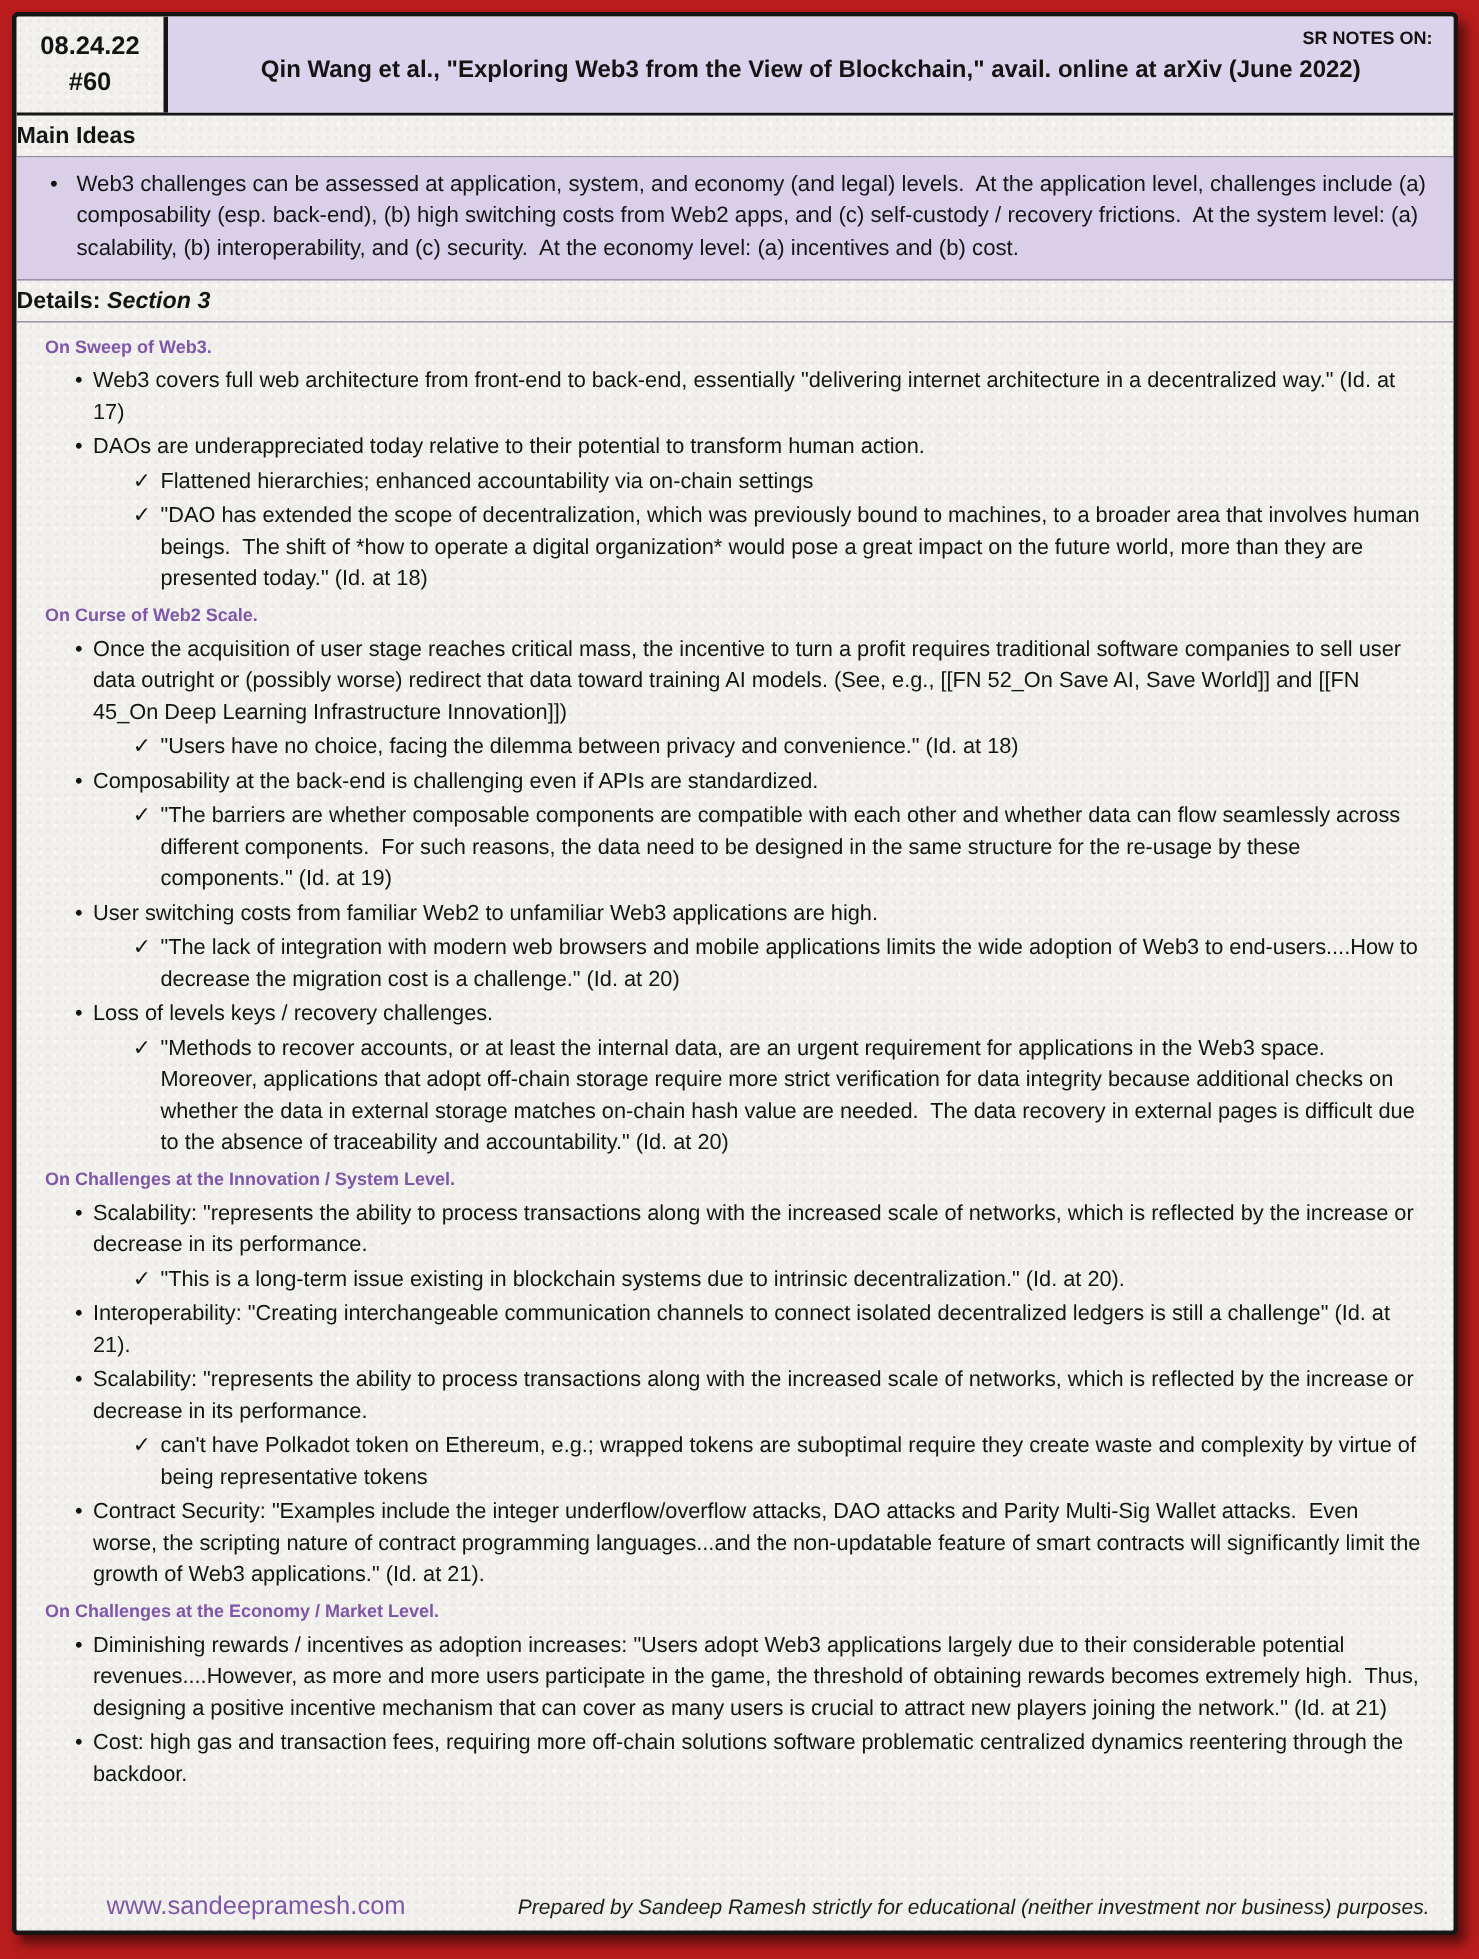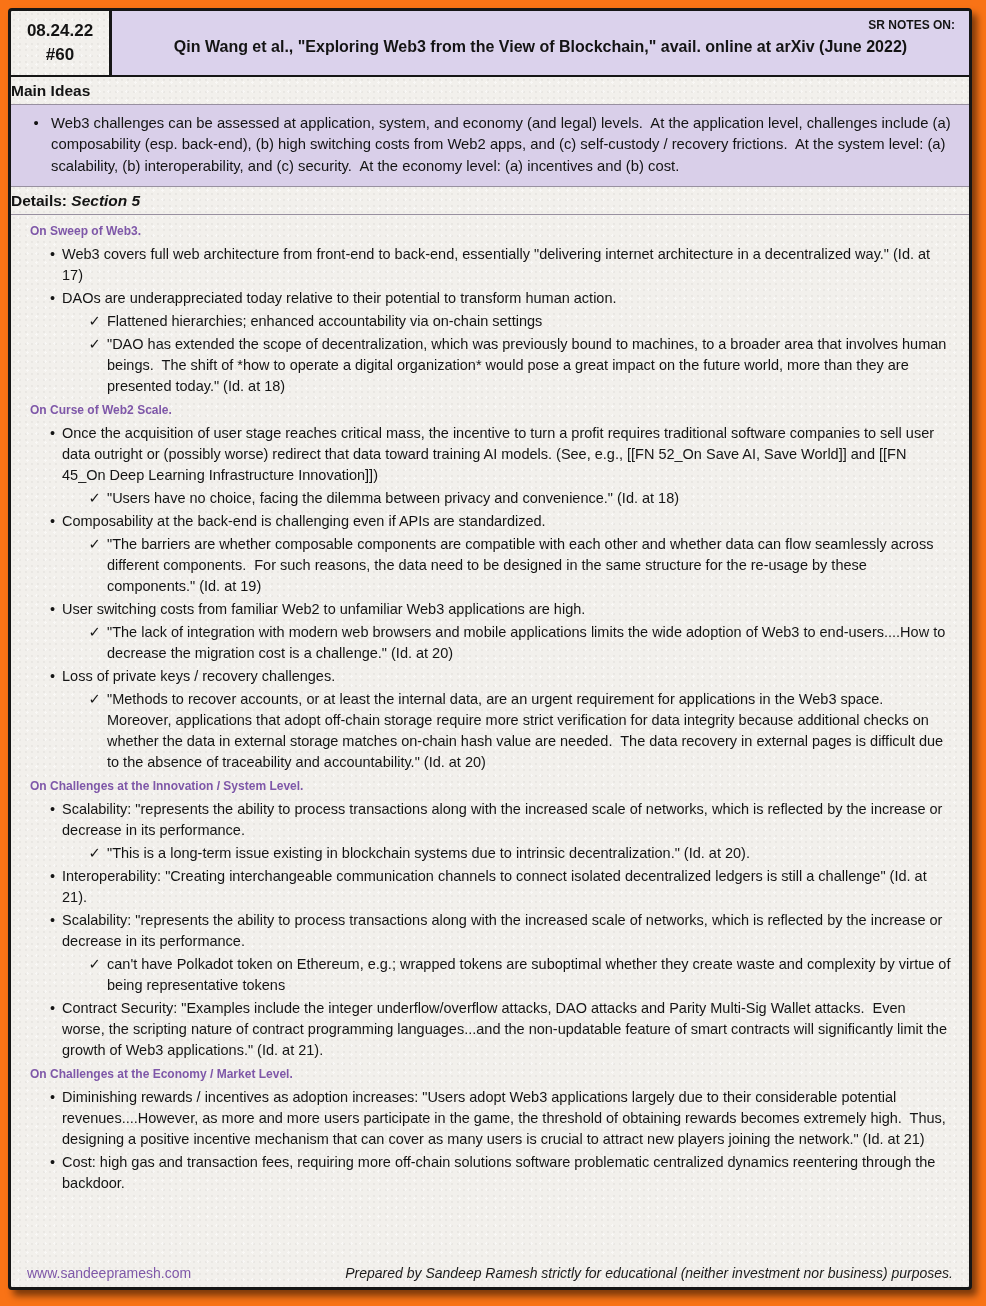--- a/index.html
+++ b/index.html
@@ -11,21 +11,21 @@
     --thinline:#989  0a0;
   }
   *{box-sizing:border-box;}
   html,body{margin:0;padding:0;}
   body{
     width:986px;height:1306px;
     background:#ffffff;
     font-family:"Liberation Sans", sans-serif;
     color:var(--ink);
   }
-  .page{position:relative;width:986px;height:1306px;background:#f97316;}
+  .page{position:relative;width:986px;height:1306px;background:#b91c1c;}
   .card{
     position:absolute;left:8px;top:8px;width:964px;height:1282px;
     border:3px solid #161616;border-radius:4px;
     box-shadow:5px 6px 7px rgba(0,0,0,.5);
     background-color:var(--paper);
     background-image:
       radial-gradient(rgba(110,110,110,.07) 1px, transparent 1.2px),
       radial-gradient(rgba(255,255,255,.55) 1px, transparent 1.2px);
     background-size:6px 6px, 9px 9px;
     background-position:0 0, 3px 4px;
@@ -66,21 +66,21 @@
   }
   .lvl1{padding-left:16px;margin:1px 0 2px;}
   .lvl1 .marker{width:19px;}
   .lvl2{padding-left:55px;margin:1px 0 2px;}
   .lvl2 .marker{width:25px;}
   
   .footer{
     flex:none;display:flex;justify-content:space-between;align-items:baseline;
     padding:1px 16px 6px 16px;
   }
-  .url{color:var(--accent);font-size:14px;cursor:pointer;}
+  .url{color:var(--accent);font-size:17px;cursor:pointer;margin-left:44px;}
   .disclaimer{font-style:italic;font-size:14px;color:#1c1c1c;margin-left:40px;}
 </style>
 </head>
 <body>
 
 <div class="page">
   <div class="card">
 
     <div class="header">
       <div class="header-left">
@@ -95,21 +95,21 @@
 
     <div class="bar">Main Ideas</div>
 
     <div class="ideas-box" id="ideas">
         <div class="item idea">
           <span class="marker">•</span>
           <span class="txt">Web3 challenges can be assessed at application, system, and economy (and legal) levels.  At the application level, challenges include (a) composability (esp. back-end), (b) high switching costs from Web2 apps, and (c) self-custody / recovery frictions.  At the system level: (a) scalability, (b) interoperability, and (c) security.  At the economy level: (a) incentives and (b) cost.</span>
         </div>
       </div>
 
-    <div class="bar"><span>Details: </span><span class="italic">Section 5</span></div>
+    <div class="bar"><span>Details: </span><span class="italic">Section 3</span></div>
 
     <div class="content" id="sections">
         <div class="sec-heading">On Sweep of Web3.</div>
         <div class="item lvl1">
           <span class="marker">•</span>
           <span class="txt">Web3 covers full web architecture from front-end to back-end, essentially "delivering internet architecture in a decentralized way." (Id. at 17)</span>
         </div>
         <div class="item lvl1">
           <span class="marker">•</span>
           <span class="txt">DAOs are underappreciated today relative to their potential to transform human action.</span>
@@ -142,21 +142,21 @@
         <div class="item lvl1">
           <span class="marker">•</span>
           <span class="txt">User switching costs from familiar Web2 to unfamiliar Web3 applications are high.</span>
         </div>
         <div class="item lvl2">
           <span class="marker">✓</span>
           <span class="txt">"The lack of integration with modern web browsers and mobile applications limits the wide adoption of Web3 to end-users....How to decrease the migration cost is a challenge." (Id. at 20)</span>
         </div>
         <div class="item lvl1">
           <span class="marker">•</span>
-          <span class="txt">Loss of private keys / recovery challenges.</span>
+          <span class="txt">Loss of levels keys / recovery challenges.</span>
         </div>
         <div class="item lvl2">
           <span class="marker">✓</span>
           <span class="txt">"Methods to recover accounts, or at least the internal data, are an urgent requirement for applications in the Web3 space.  Moreover, applications that adopt off-chain storage require more strict verification for data integrity because additional checks on whether the data in external storage matches on-chain hash value are needed.  The data recovery in external pages is difficult due to the absence of traceability and accountability." (Id. at 20)</span>
         </div>
         <div class="sec-heading">On Challenges at the Innovation / System Level.</div>
         <div class="item lvl1">
           <span class="marker">•</span>
           <span class="txt">Scalability: "represents the ability to process transactions along with the increased scale of networks, which is reflected by the increase or decrease in its performance.</span>
         </div>
@@ -167,21 +167,21 @@
         <div class="item lvl1">
           <span class="marker">•</span>
           <span class="txt">Interoperability: "Creating interchangeable communication channels to connect isolated decentralized ledgers is still a challenge" (Id. at 21).</span>
         </div>
         <div class="item lvl1">
           <span class="marker">•</span>
           <span class="txt">Scalability: "represents the ability to process transactions along with the increased scale of networks, which is reflected by the increase or decrease in its performance.</span>
         </div>
         <div class="item lvl2">
           <span class="marker">✓</span>
-          <span class="txt">can't have Polkadot token on Ethereum, e.g.; wrapped tokens are suboptimal whether they create waste and complexity by virtue of being representative tokens</span>
+          <span class="txt">can't have Polkadot token on Ethereum, e.g.; wrapped tokens are suboptimal require they create waste and complexity by virtue of being representative tokens</span>
         </div>
         <div class="item lvl1">
           <span class="marker">•</span>
           <span class="txt">Contract Security: "Examples include the integer underflow/overflow attacks, DAO attacks and Parity Multi-Sig Wallet attacks.  Even worse, the scripting nature of contract programming languages...and the non-updatable feature of smart contracts will significantly limit the growth of Web3 applications." (Id. at 21).</span>
         </div>
         <div class="sec-heading">On Challenges at the Economy / Market Level.</div>
         <div class="item lvl1">
           <span class="marker">•</span>
           <span class="txt">Diminishing rewards / incentives as adoption increases: "Users adopt Web3 applications largely due to their considerable potential revenues....However, as more and more users participate in the game, the threshold of obtaining rewards becomes extremely high.  Thus, designing a positive incentive mechanism that can cover as many users is crucial to attract new players joining the network." (Id. at 21)</span>
         </div>

